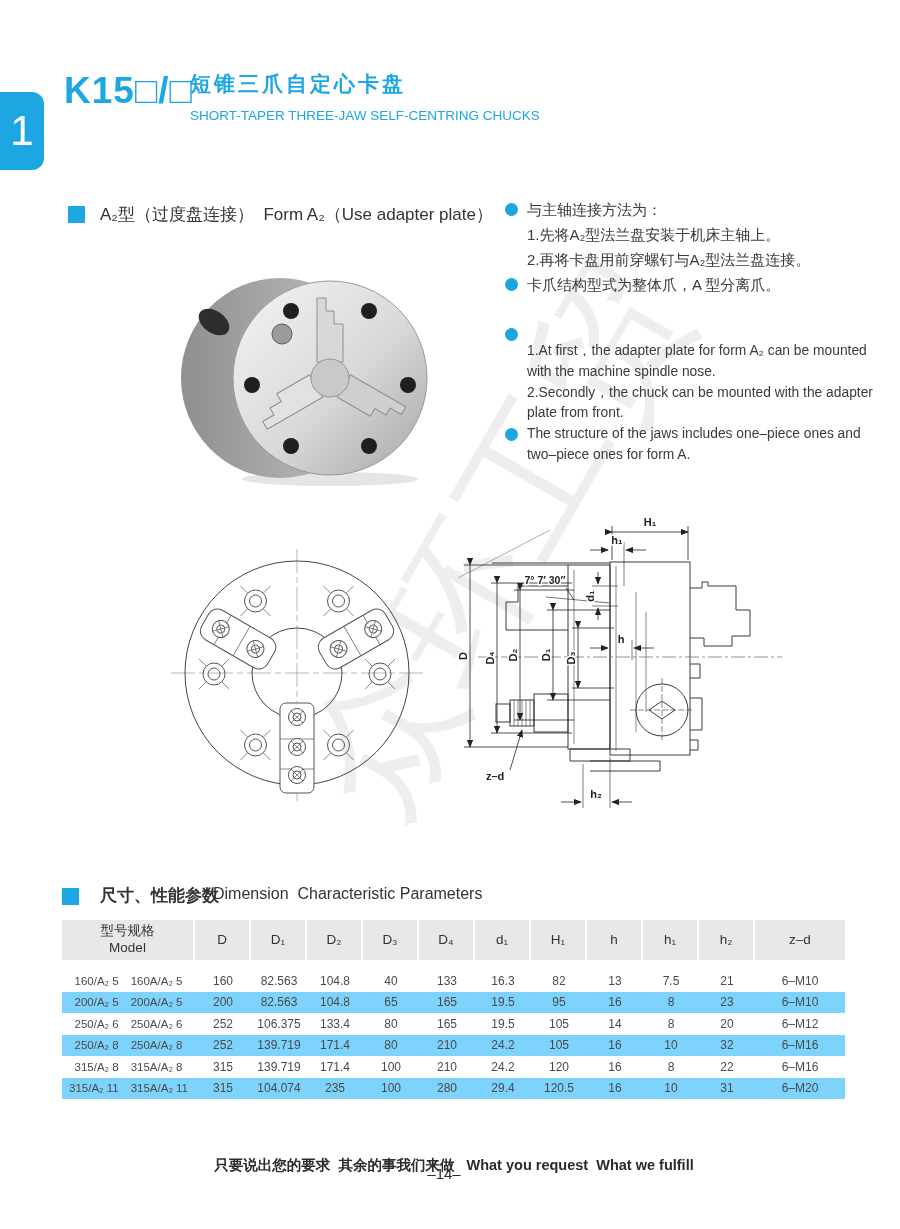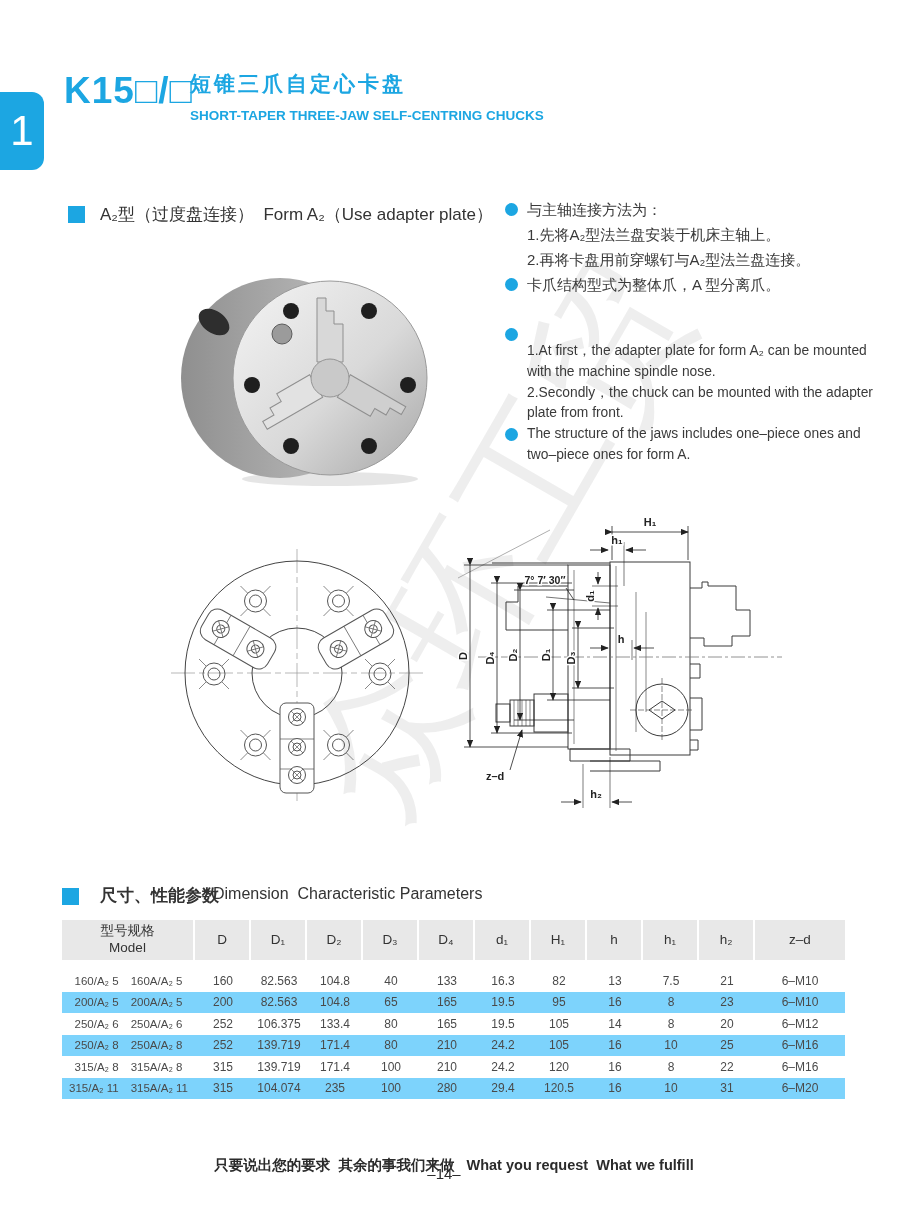--- a/index.html
+++ b/index.html
@@ -7,21 +7,21 @@
   body{width:900px;height:1229px;position:relative;overflow:hidden;
        font-family:"Liberation Sans","DejaVu Sans",sans-serif;color:#3a3a3a}
   .abs{position:absolute}
 
   
   .side-tab{left:0;top:92px;width:44px;height:78px;background:var(--accent,#1ca6e2);
     color:#fff;border-radius:0 12px 12px 0;display:flex;align-items:center;justify-content:center;
     font-size:42px;font-weight:400}
   .model-code{left:64px;top:70px;font-size:37px;font-weight:bold;color:var(--accent);letter-spacing:1px}
   .title-cn{left:190px;top:70px;font-size:21px;font-weight:bold;color:var(--accent);letter-spacing:3px}
-  .title-en{left:190px;top:108px;font-size:13.5px;font-weight:bold;color:var(--accent)}
+  .title-en{left:190px;top:108px;font-size:13.5px;font-weight:normal;color:var(--accent)}
 
   
   .sq{width:17px;height:17px;background:var(--accent)}
   .sec-head{font-size:17px;color:#333;white-space:pre}
 
   
   .notes{width:400px}
   .note-line{display:flex;align-items:flex-start}
   .notes-cn .note-line{line-height:25px;font-size:15px}
   .notes-en .note-line{line-height:20.8px;font-size:13.8px}
@@ -364,21 +364,21 @@
         </div>
         <div class="td c-num">252</div>
         <div class="td c-num">139.719</div>
         <div class="td c-num">171.4</div>
         <div class="td c-num">80</div>
         <div class="td c-num">210</div>
         <div class="td c-num">24.2</div>
         <div class="td c-num">105</div>
         <div class="td c-num">16</div>
         <div class="td c-num">10</div>
-        <div class="td c-num">25</div>
+        <div class="td c-num">32</div>
         <div class="td c-zd">6–M16</div>
       </div>
       <div class="trow">
         <div class="td c-model td-model">
           <span>315/A₂ 8</span>
           <span>315A/A₂ 8</span>
         </div>
         <div class="td c-num">315</div>
         <div class="td c-num">139.719</div>
         <div class="td c-num">171.4</div>

